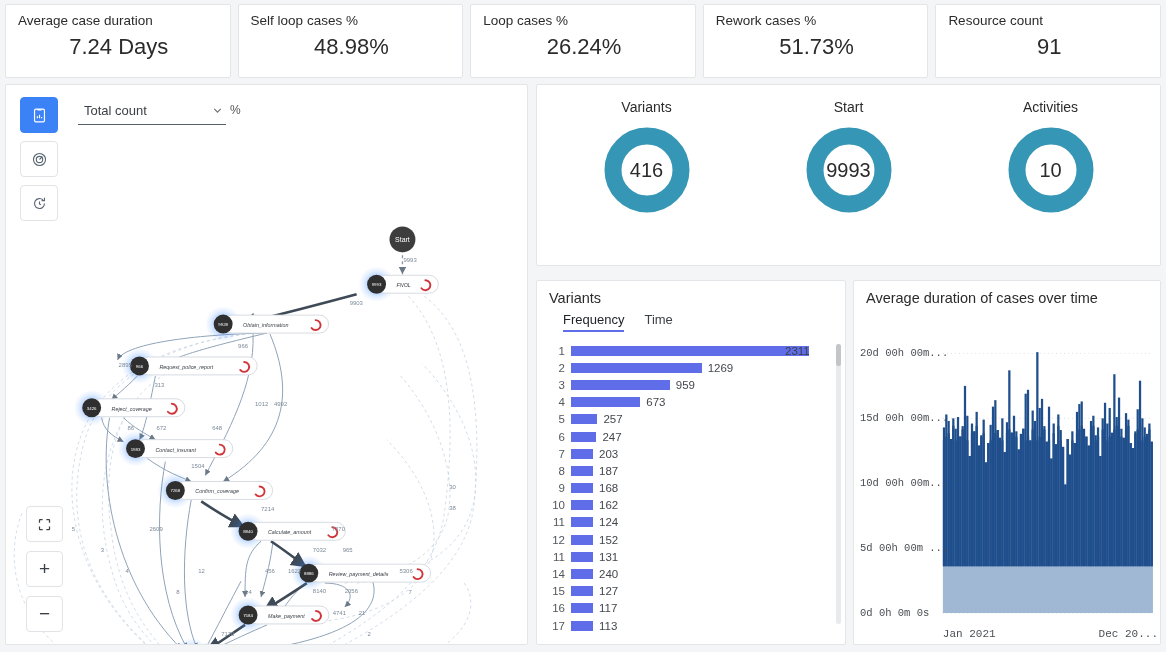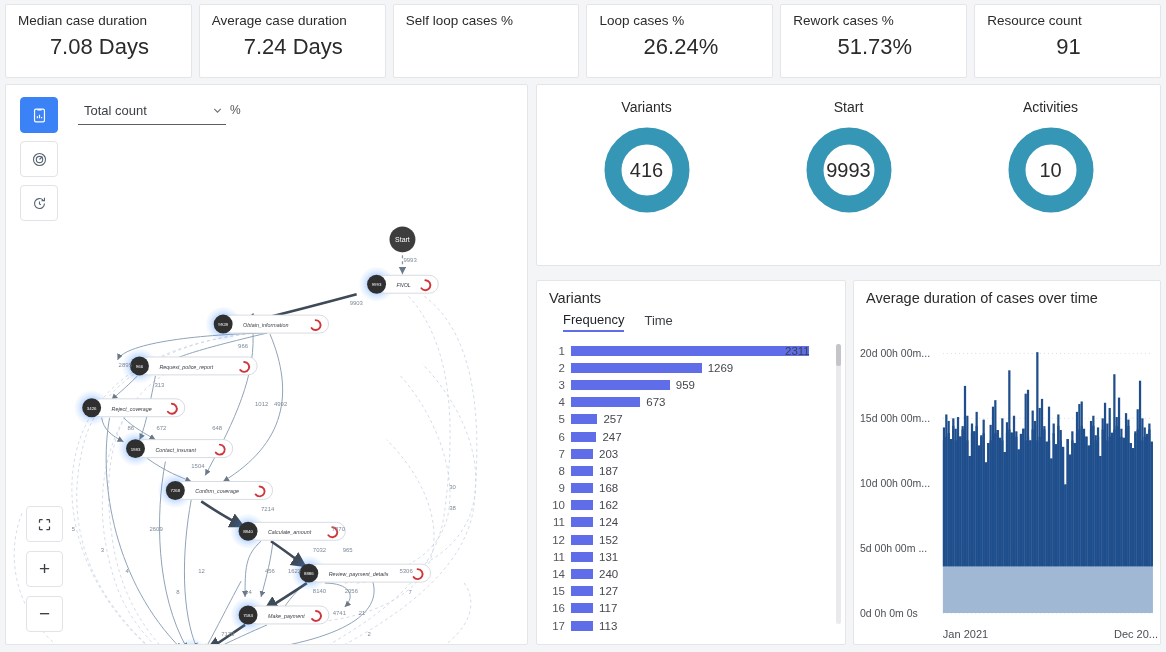--- a/index.html
+++ b/index.html
@@ -78,56 +78,53 @@
 
   .lower-row { display: flex; gap: 7px; flex: 1 1 auto; min-height: 0; }
   .panel {
     background: #fff; border: 1px solid #e3e5e8; border-radius: 2px;
     display: flex; flex-direction: column; min-height: 0;
   }
   .variants-panel { width: 310px; }
   .duration-panel { flex: 1 1 auto; justify-content: flex-end; }
   .panel-title { font-size: 14.5px; color: #2b2b2b; padding: 9px 0 6px 12px; }
 
-  .tabs { display: flex; gap: 20px; padding: 0 0 2px 26px; align-items: center; }
+  .tabs { display: flex; gap: 20px; padding: 0 0 2px 26px; }
   .tab { font-size: 13px; color: #3c4147; padding-bottom: 3px; }
   .tab.active { border-bottom: 2px solid #5f6ee8; color: #20242a; }
 
   .variant-list { flex: 1 1 auto; overflow: hidden; padding: 8px 8px 4px 6px; position: relative;}
   .v-row { display: flex; align-items: center; height: 17.2px; font-size: 11.5px; color: #43474d; }
   .v-idx { width: 22px; text-align: right; margin-right: 6px; color: #53575c;}
   .v-bar { height: 10px; background: #5f6ee8; }
   .v-val { margin-left: 6px; color: #43474d; font-size: 11.5px; }
   .v-val.inside { margin-left: -24px; color: #3b3f46; }
   .v-scroll {
     position: absolute; right: 4px; top: 10px; width: 5px; height: 280px;
     background: #e9eaec; border-radius: 3px;
   }
   .v-thumb { width: 5px; height: 22px; background: #c3c5c9; border-radius: 3px; }
 
-  .chart-area { flex: 1 1 auto; position: relative; }
+  .chart-area { flex: 1 1 auto; position: relative; font-family: Liberation Mono, monospace; }
   .y-tick { position: absolute; font-size: 10.5px; color: #4a4f55; white-space: nowrap; }
   .x-tick { position: absolute; font-size: 11px; color: #4a4f55; bottom: 4px; }
 </style>
 </head>
 <body>
 
 <div class="app">
 
   <div class="kpi-strip" id="kpi-strip">
       <div class="kpi-card">
-        <div class="kpi-label">Median case duration</div>
-        <div class="kpi-value">7.08 Days</div>
-      </div>
-      <div class="kpi-card">
         <div class="kpi-label">Average case duration</div>
         <div class="kpi-value">7.24 Days</div>
       </div>
       <div class="kpi-card">
         <div class="kpi-label">Self loop cases %</div>
+        <div class="kpi-value">48.98%</div>
       </div>
       <div class="kpi-card">
         <div class="kpi-label">Loop cases %</div>
         <div class="kpi-value">26.24%</div>
       </div>
       <div class="kpi-card">
         <div class="kpi-label">Rework cases %</div>
         <div class="kpi-value">51.73%</div>
       </div>
       <div class="kpi-card">

